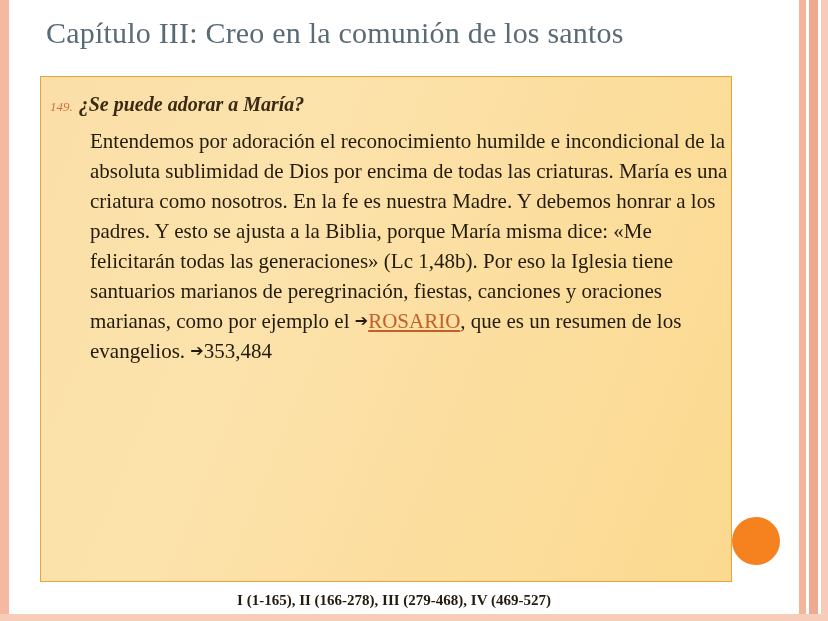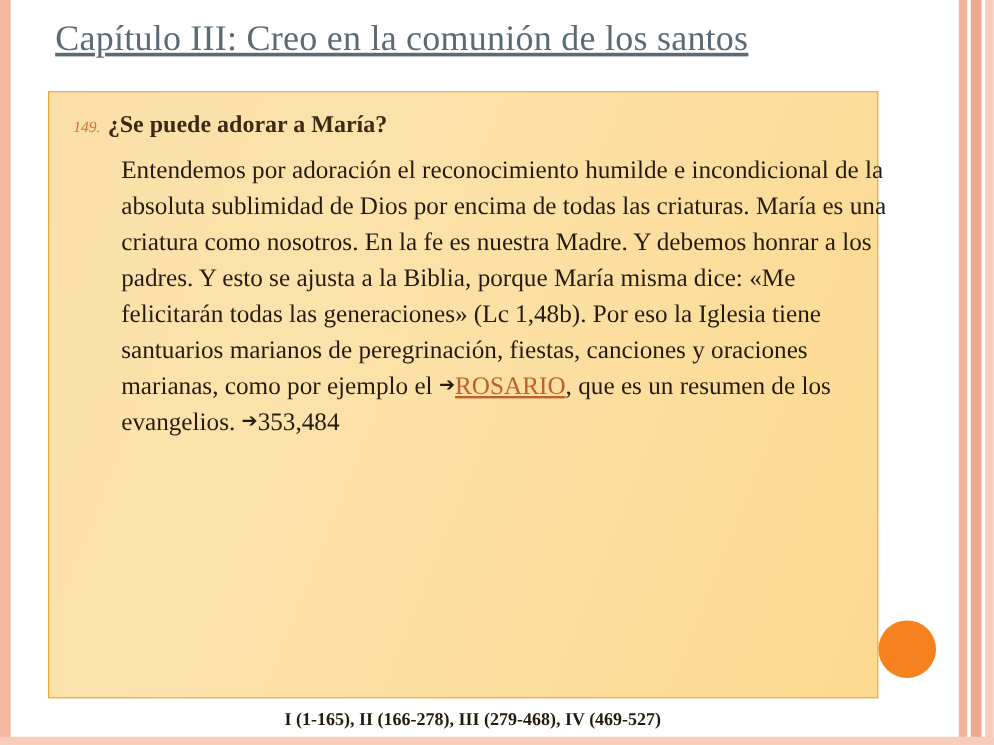--- a/index.html
+++ b/index.html
@@ -72,49 +72,49 @@
 
   .title {
     position: absolute;
     left: 46px;
     top: 16px;
     font-size: 30px;
     color: #5a6b75;
     font-family: "Liberation Serif", serif;
     letter-spacing: 0.2px;
     white-space: nowrap;
-    text-decoration: underline;
   }
 
   .content-box {
     position: absolute;
     left: 40px;
     top: 76px;
     width: 692px;
     height: 506px;
     border: 1px solid #e8a33d;
     background: linear-gradient(112deg, #fae0a8 0%, #fce2ab 35%, #fbd98f 100%);
     box-sizing: border-box;
-    padding: 14px 16px 0 20px;
+    padding: 14px 16px 0 9px;
   }
 
   .q-line {
     display: flex;
     align-items: baseline;
     margin: 2px 0 10px 0;
   }
   .q-num {
     font-size: 13px;
     color: #d4713a;
     font-style: italic;
     font-family: "Liberation Serif", serif;
     margin-right: 6px;
   }
   .q-text {
     font-size: 20px;
+    font-style: italic;
     font-weight: bold;
     color: #3b2a13;
     font-family: "Liberation Serif", serif;
   }
 
   .answer {
     font-size: 21px;
     font-weight: bold;
     color: #231b0e;
     line-height: 1.38;

